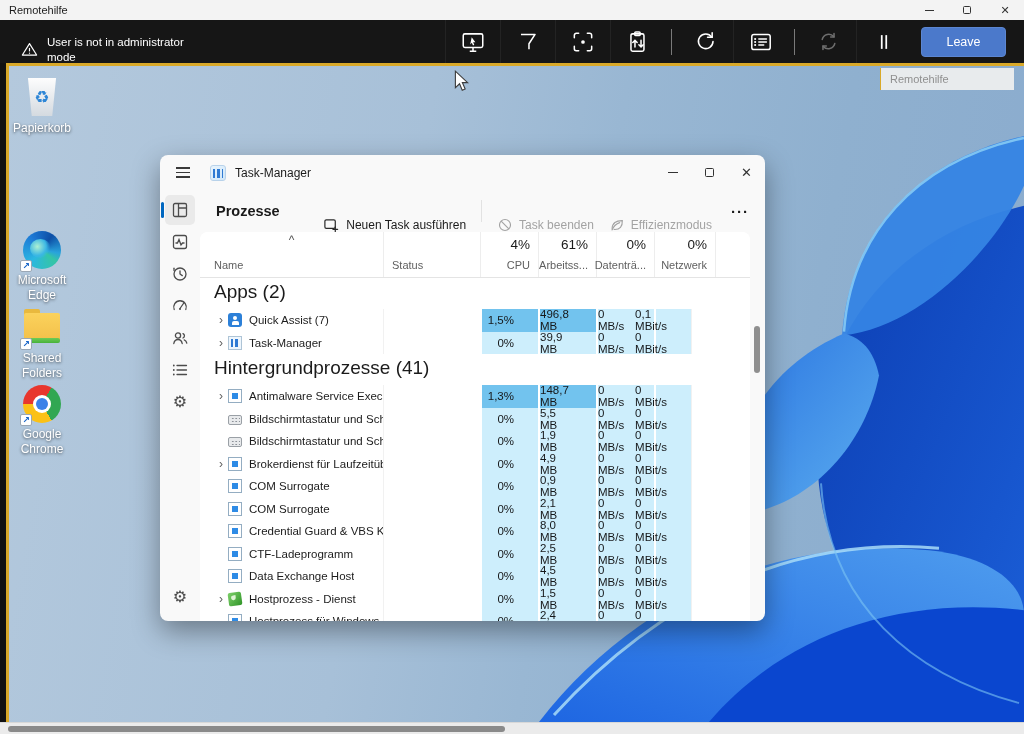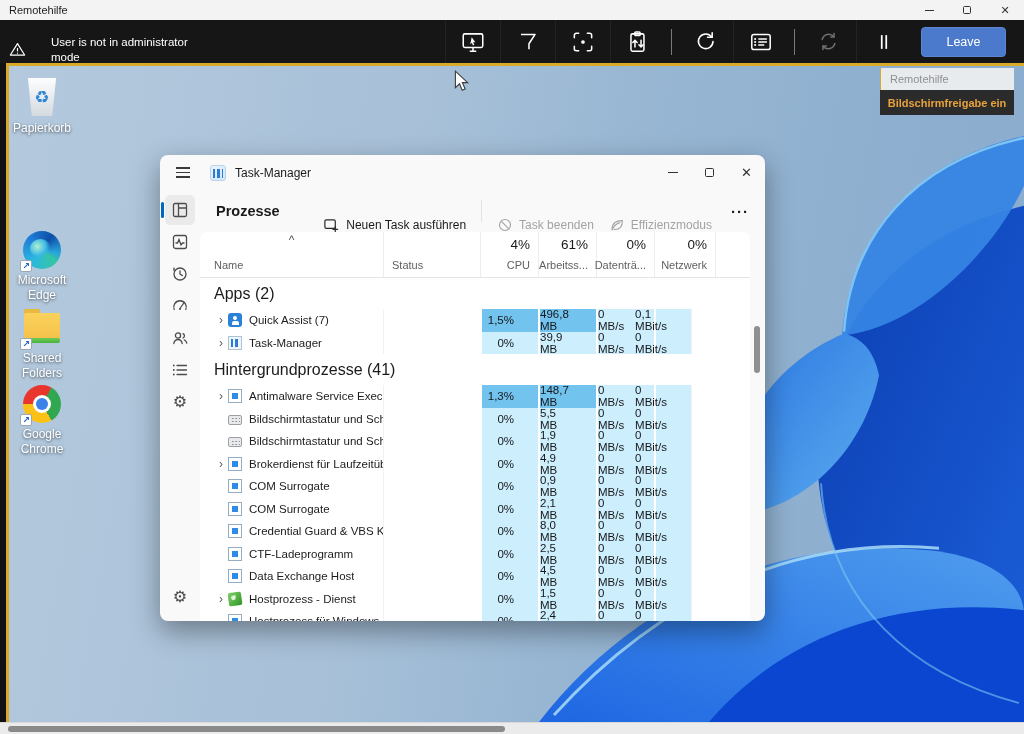--- a/index.html
+++ b/index.html
@@ -11,21 +11,21 @@
   .app-titlebar { position:absolute; left:0; top:0; width:1024px; height:20px; background:#f3f3f3; display:flex; align-items:center; }
   .app-title { font-size:11px; color:#1b1b1b; padding-left:9px; }
   .app-controls { margin-left:auto; display:flex; height:100%; }
   .app-ctl { width:38px; height:100%; display:flex; align-items:center; justify-content:center; color:#333; }
   .glyph-min { width:9px; height:1px; background:#333; }
   .glyph-max { width:8px; height:8px; border:1px solid #333; border-radius:1.5px; }
   .glyph-close { font-size:11px; line-height:1; color:#333; }
 
   
   .rh-toolbar { position:absolute; left:0; top:20px; width:1024px; height:43px; background:#161616; display:flex; align-items:center; }
-  .warn { display:flex; align-items:center; gap:24px; padding-left:8px; color:#fff;margin-top:16px; }
+  .warn { display:flex; align-items:center; gap:8px; padding-left:20px; color:#fff;margin-top:16px; }
   .warn-text { font-size:11.5px; line-height:1.3; width:150px; }
   .tools { margin-left:auto; display:flex; align-items:center; height:100%; }
   .tool-btn { width:55px; height:100%; display:flex; align-items:center; justify-content:center; border-left:1px solid #232323; }
   .tool-btn svg { display:block; }
   .tool-sep { width:1px; height:26px; background:#7a7a7a; margin:0 6px; }
   .leave-btn { margin:0 18px 0 10px; width:85px; height:30px; background:#4b79cb; border:1px solid #5c86d1; border-radius:4px; color:#fff; font-size:12.5px; display:flex; align-items:center; justify-content:center; }
 
   
   .remote { position:absolute; left:0; top:63px; width:1024px; height:659px; background:#111; overflow:hidden; }
   .screen { position:absolute; left:6px; top:0; right:0; bottom:0; border-top:3px solid #d9a929; border-left:3px solid #d9a929; overflow:hidden;
@@ -94,21 +94,21 @@
   .ch-val { width:58px; }
   .ch-net { width:61px; }
   .ch-fill { flex:1; }
   .sort-caret { position:absolute; top:1px; left:0; right:0; text-align:center; font-size:12px; color:#555; }
   .ch-label { position:absolute; bottom:6px; left:14px; font-size:11px; color:#5f5f5f; }
   .ch-label-l8 { left:8px; }
   .ch-pct { position:absolute; top:5px; right:8px; font-size:13.5px; color:#191919; }
   .ch-sub { position:absolute; bottom:6px; right:8px; font-size:11px; color:#5f5f5f; }
 
   .rows { flex:1; overflow:hidden; }
-  .tm-sec { height:31px; display:flex; align-items:flex-end; padding:0 0 6px 14px; font-size:16px; color:#1b1b1b; }
+  .tm-sec { height:31px; display:flex; align-items:flex-end; padding:0 0 6px 14px; font-size:19px; color:#1b1b1b; }
   .tm-row { display:flex; height:22.5px; align-items:stretch; }
   .c { display:flex; align-items:center; }
   .name-c { width:183px; padding-left:14px; white-space:nowrap; overflow:hidden; }
   .status-c { width:97px; border-left:1px solid #f1f1f1; }
   .val-c { width:58px; justify-content:flex-end; padding-right:24px; border-left:2px solid #fff; font-size:11.5px; color:#16181a; }
   .net-c { width:37px; }
   .fill-c { flex:1; border-left:1px solid #f1f1f1; }
   .lo { background:#cdeefc; }
   .hi { background:#72c3ee; }
   .chev { flex:0 0 14px; font-size:12px; color:#5f5f5f; display:inline-flex; align-items:center; justify-content:center; }
@@ -284,21 +284,20 @@
         <div class="dico">
             <div class="ico-chrome"></div>
           <div class="shortcut">↗</div>
           </div>
         <div class="desk-label">Google Chrome</div>
       </div>
     </div>
 
     <div class="share-banner">
       <div class="share-title">Remotehilfe</div>
-      <div class="share-badge">Bildschirmfreigabe ein</div>
     </div>
 
     <div class="tm">
       <div class="tm-titlebar">
         <div class="burger">
             <i></i>
             <i></i>
             <i></i>
           </div>
         <div class="tm-appicon"></div>

